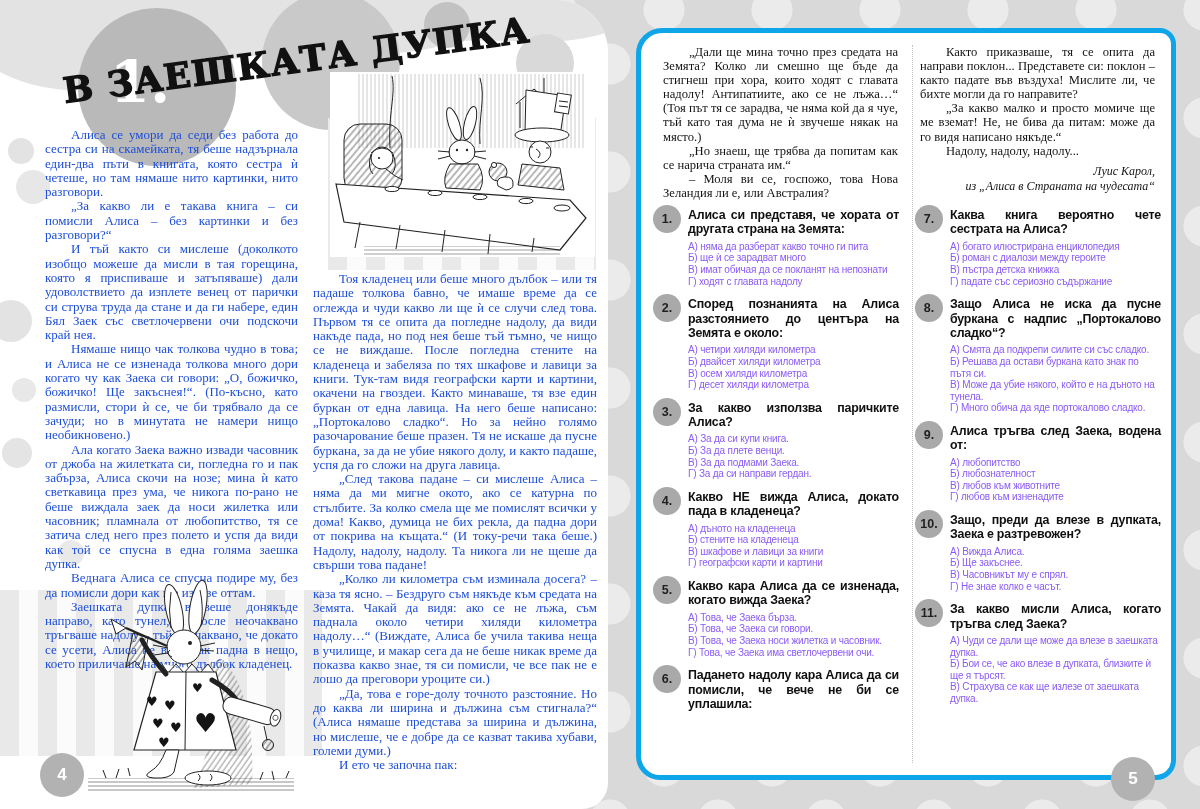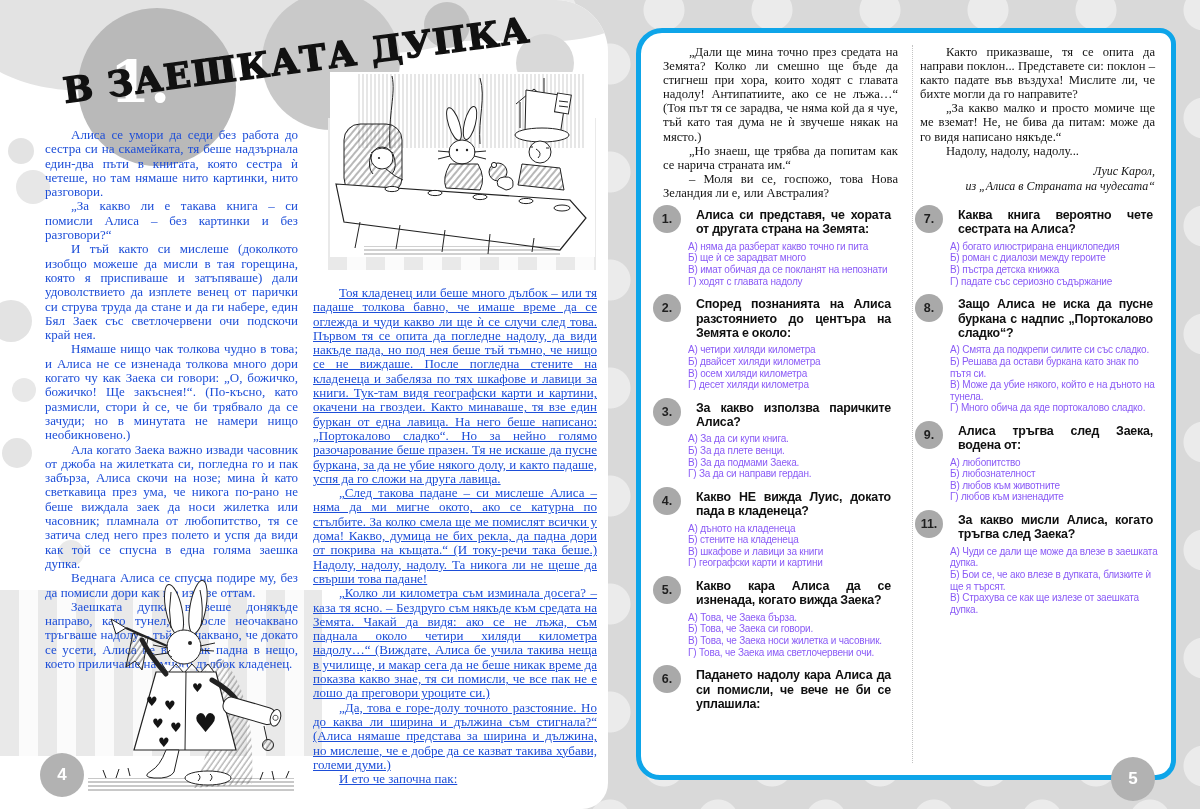--- a/index.html
+++ b/index.html
@@ -39,21 +39,21 @@
     letter-spacing:1.5px;color:#111;-webkit-text-stroke:1.4px #111;
     transform:rotate(-7.5deg);transform-origin:left bottom;
   }
   .stripes{position:absolute;background:repeating-linear-gradient(90deg,#e9e9e9 0 19px,#fbfbfb 19px 38px);}
   .stripes-tea{left:328px;top:118px;width:268px;height:152px;}
   .stripes-rabbit{left:0;top:590px;width:322px;height:166px;}
   .tea-illo{position:absolute;left:330px;top:72px;}
   .rabbit-illo{position:absolute;left:70px;top:580px;}
   .col{position:absolute;color:#1d4ed8;font-size:13px;line-height:1.1;}
   .col-left{left:45px;top:128px;width:253px;}
-  .col-mid{left:313px;top:286px;width:284px;text-decoration:underline;}
+  .col-mid{left:313px;top:272px;width:284px;}
   .para{margin:0;text-indent:26px;text-align:justify;}
   .page-circle{
     position:absolute;width:44px;height:44px;border-radius:50%;background:#b2b2b2;
     color:#fff;font-family:"Liberation Sans",sans-serif;font-weight:bold;font-size:17px;
     display:flex;align-items:center;justify-content:center;
   }
   .pg-left{left:40px;top:753px;}
   .pg-right{left:1111px;top:757px;}
   
   .card{
@@ -68,21 +68,21 @@
   .q-grid{position:absolute;left:12px;top:172px;width:508px;display:flex;gap:16px;}
   .q-col{flex:1;min-width:0;}
   .question{display:flex;margin-bottom:7px;}
   .qnum{
     flex:0 0 28px;height:28px;border-radius:50%;background:#a9a9a9;color:#1f1f1f;
     font-family:"Liberation Sans",sans-serif;font-weight:bold;font-size:12.5px;
     line-height:28px;text-align:center;margin-right:7px;
   }
   .qbody{flex:1;min-width:0;font-family:"Liberation Sans",sans-serif;letter-spacing:-0.2px;}
   .qtext{font-weight:bold;font-size:12.4px;line-height:1.16;color:#101010;
-    text-align:justify;margin:3px 8px 4px;}
+    text-align:justify;margin:3px 0 4px;}
   .opt{font-size:10px;line-height:1.16;color:#8b5cf6;}
   svg .ink{stroke:#222;fill:none;stroke-width:1;}
 </style>
 </head>
 <body>
 
 <div>
 
   <div class="left-page">
 
@@ -280,21 +280,21 @@
                 <div class="opt">А) За да си купи книга.</div>
                 <div class="opt">Б) За да плете венци.</div>
                 <div class="opt">В) За да подмами Заека.</div>
                 <div class="opt">Г) За да си направи гердан.</div>
               </div>
             </div>
           </div>
           <div class="question">
             <div class="qnum">4.</div>
             <div class="qbody">
-              <div class="qtext">Какво НЕ вижда Луис, докато пада в кладенеца?</div>
+              <div class="qtext">Какво НЕ вижда Алиса, докато пада в кладенеца?</div>
               <div class="qopts">
                 <div class="opt">А) дъното на кладенеца</div>
                 <div class="opt">Б) стените на кладенеца</div>
                 <div class="opt">В) шкафове и лавици за книги</div>
                 <div class="opt">Г) географски карти и картини</div>
               </div>
             </div>
           </div>
           <div class="question">
             <div class="qnum">5.</div>
@@ -346,20 +346,32 @@
               <div class="qtext">Алиса тръгва след Заека, водена от:</div>
               <div class="qopts">
                 <div class="opt">А) любопитство</div>
                 <div class="opt">Б) любознателност</div>
                 <div class="opt">В) любов към животните</div>
                 <div class="opt">Г) любов към изненадите</div>
               </div>
             </div>
           </div>
           <div class="question">
+            <div class="qnum">10.</div>
+            <div class="qbody">
+              <div class="qtext">Защо, преди да влезе в дупката, Заека е разтревожен?</div>
+              <div class="qopts">
+                <div class="opt">А) Вижда Алиса.</div>
+                <div class="opt">Б) Ще закъснее.</div>
+                <div class="opt">В) Часовникът му е спрял.</div>
+                <div class="opt">Г) Не знае колко е часът.</div>
+              </div>
+            </div>
+          </div>
+          <div class="question">
             <div class="qnum">11.</div>
             <div class="qbody">
               <div class="qtext">За какво мисли Алиса, когато тръгва след Заека?</div>
               <div class="qopts">
                 <div class="opt">А) Чуди се дали ще може да влезе в заешката дупка.</div>
                 <div class="opt">Б) Бои се, че ако влезе в дупката, близките ѝ ще я търсят.</div>
                 <div class="opt">В) Страхува се как ще излезе от заешката дупка.</div>
               </div>
             </div>
           </div>

